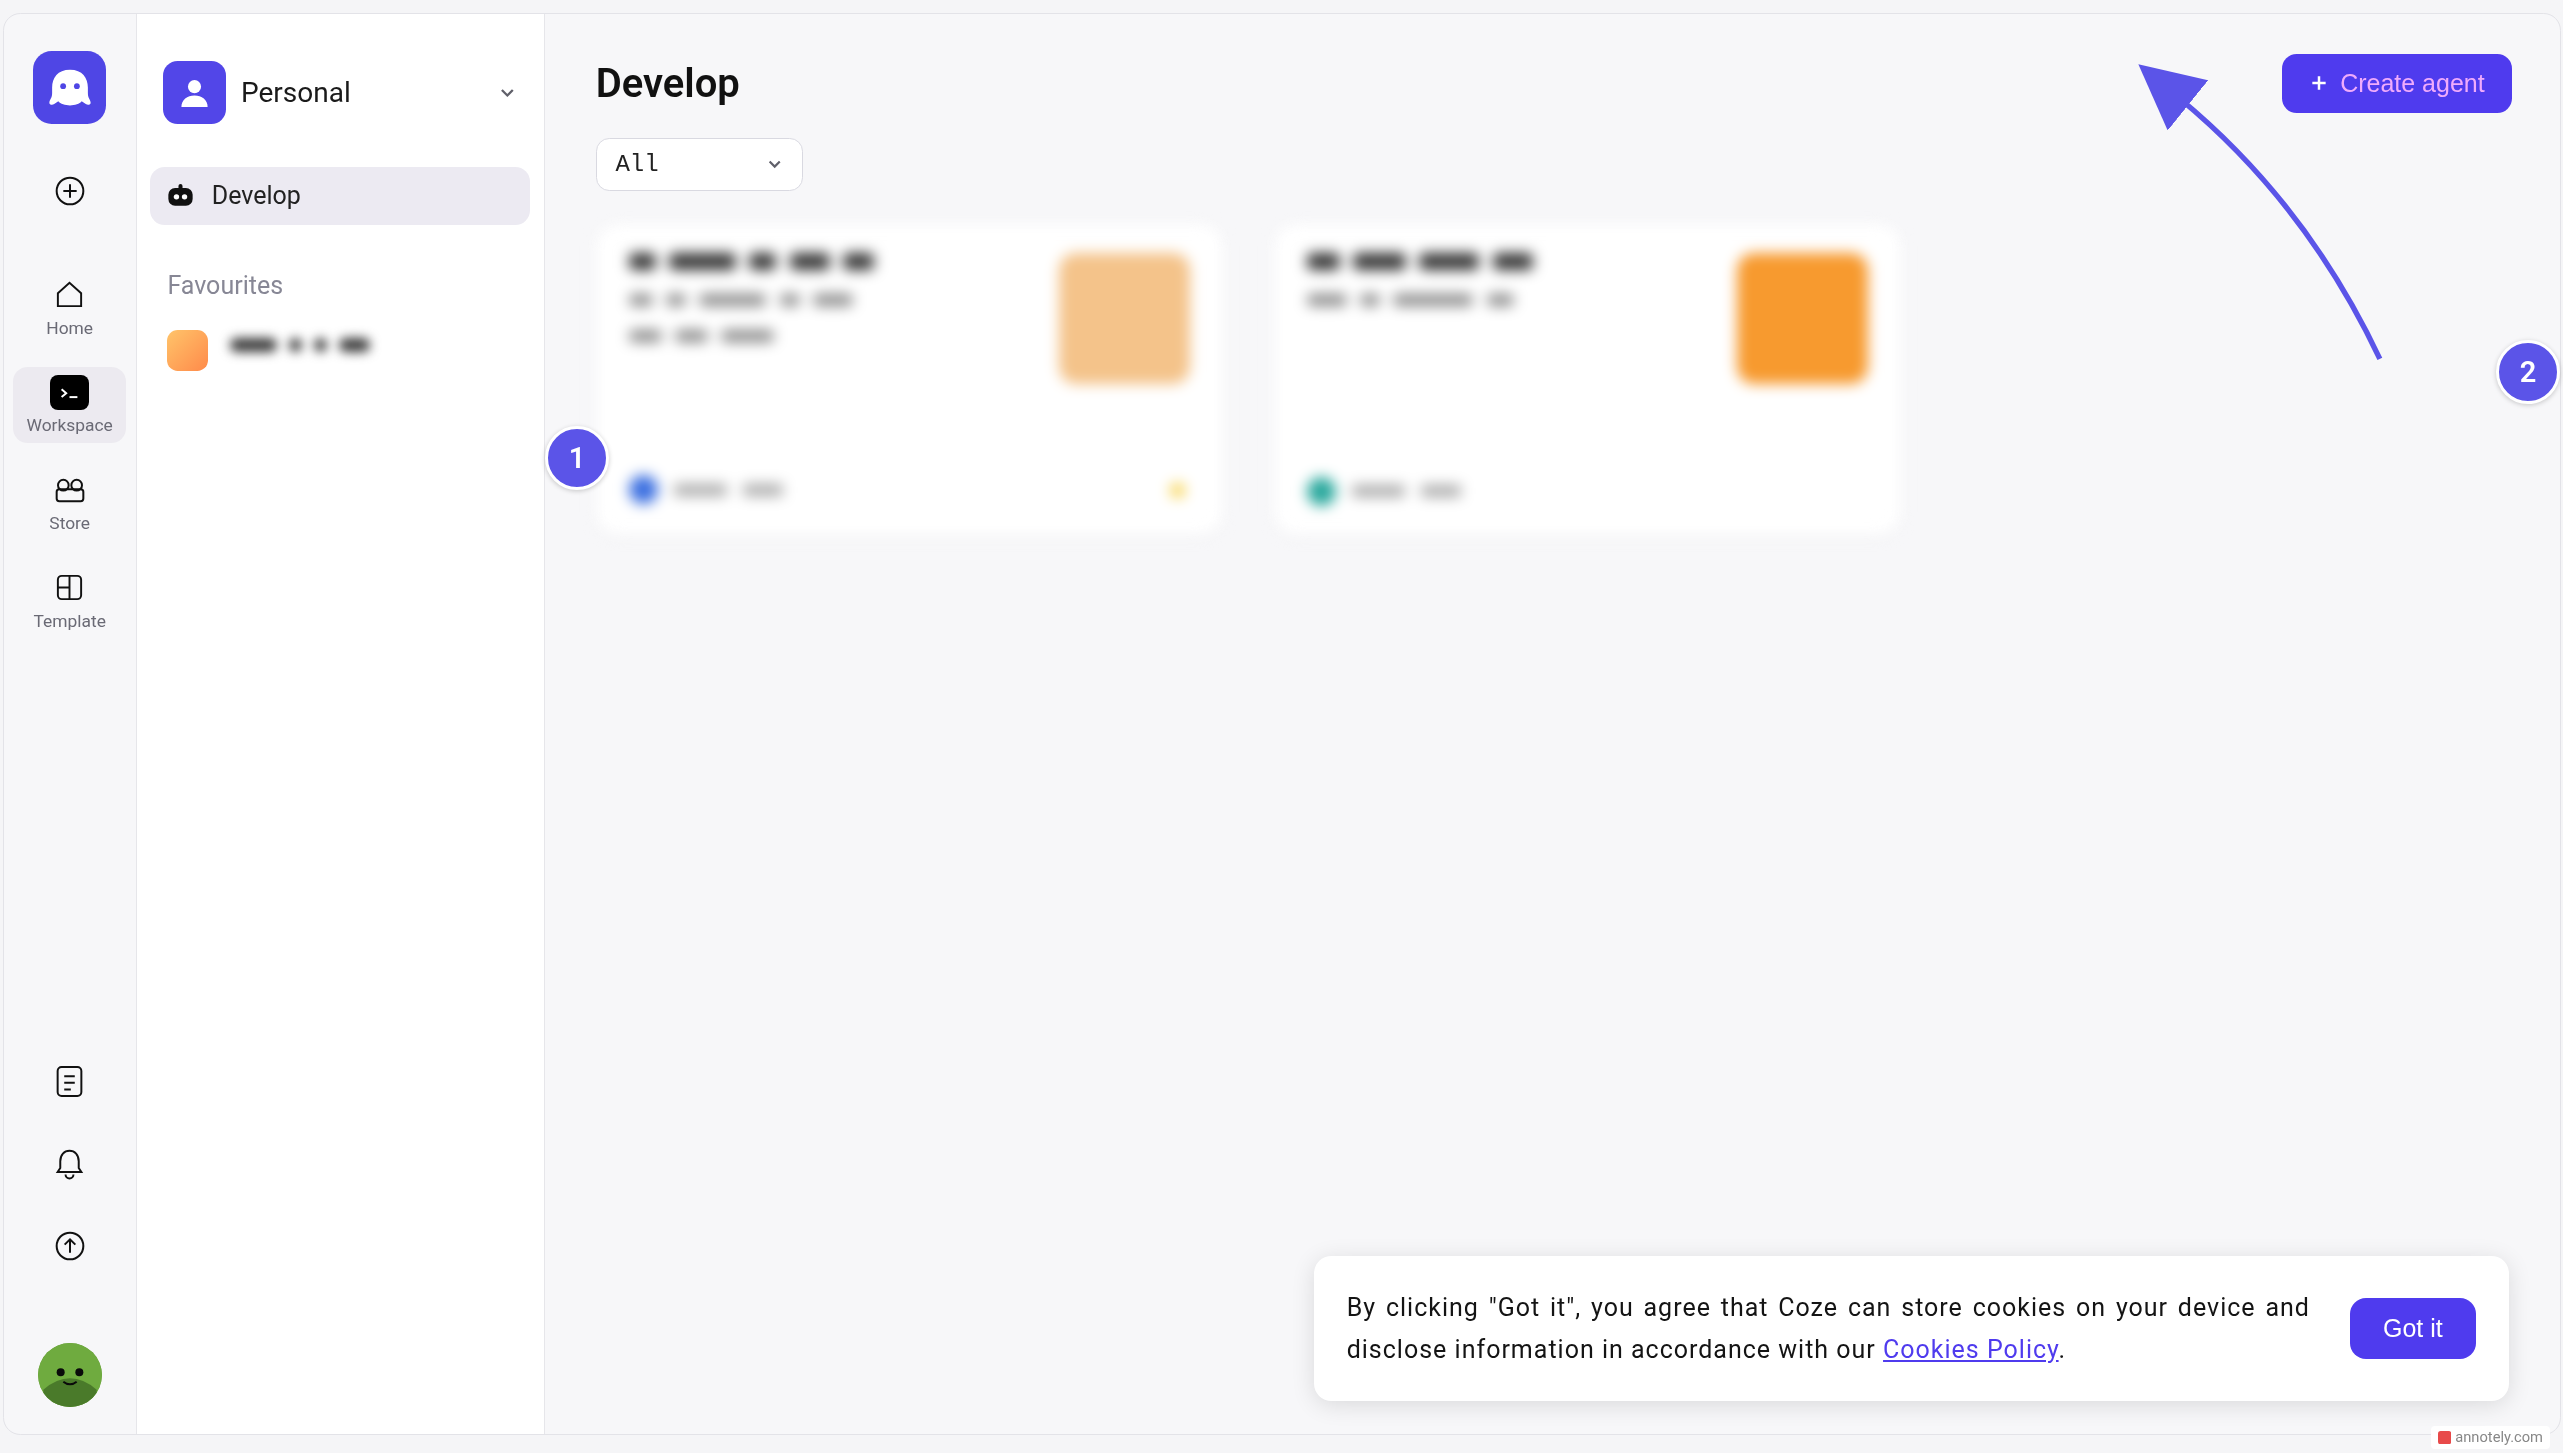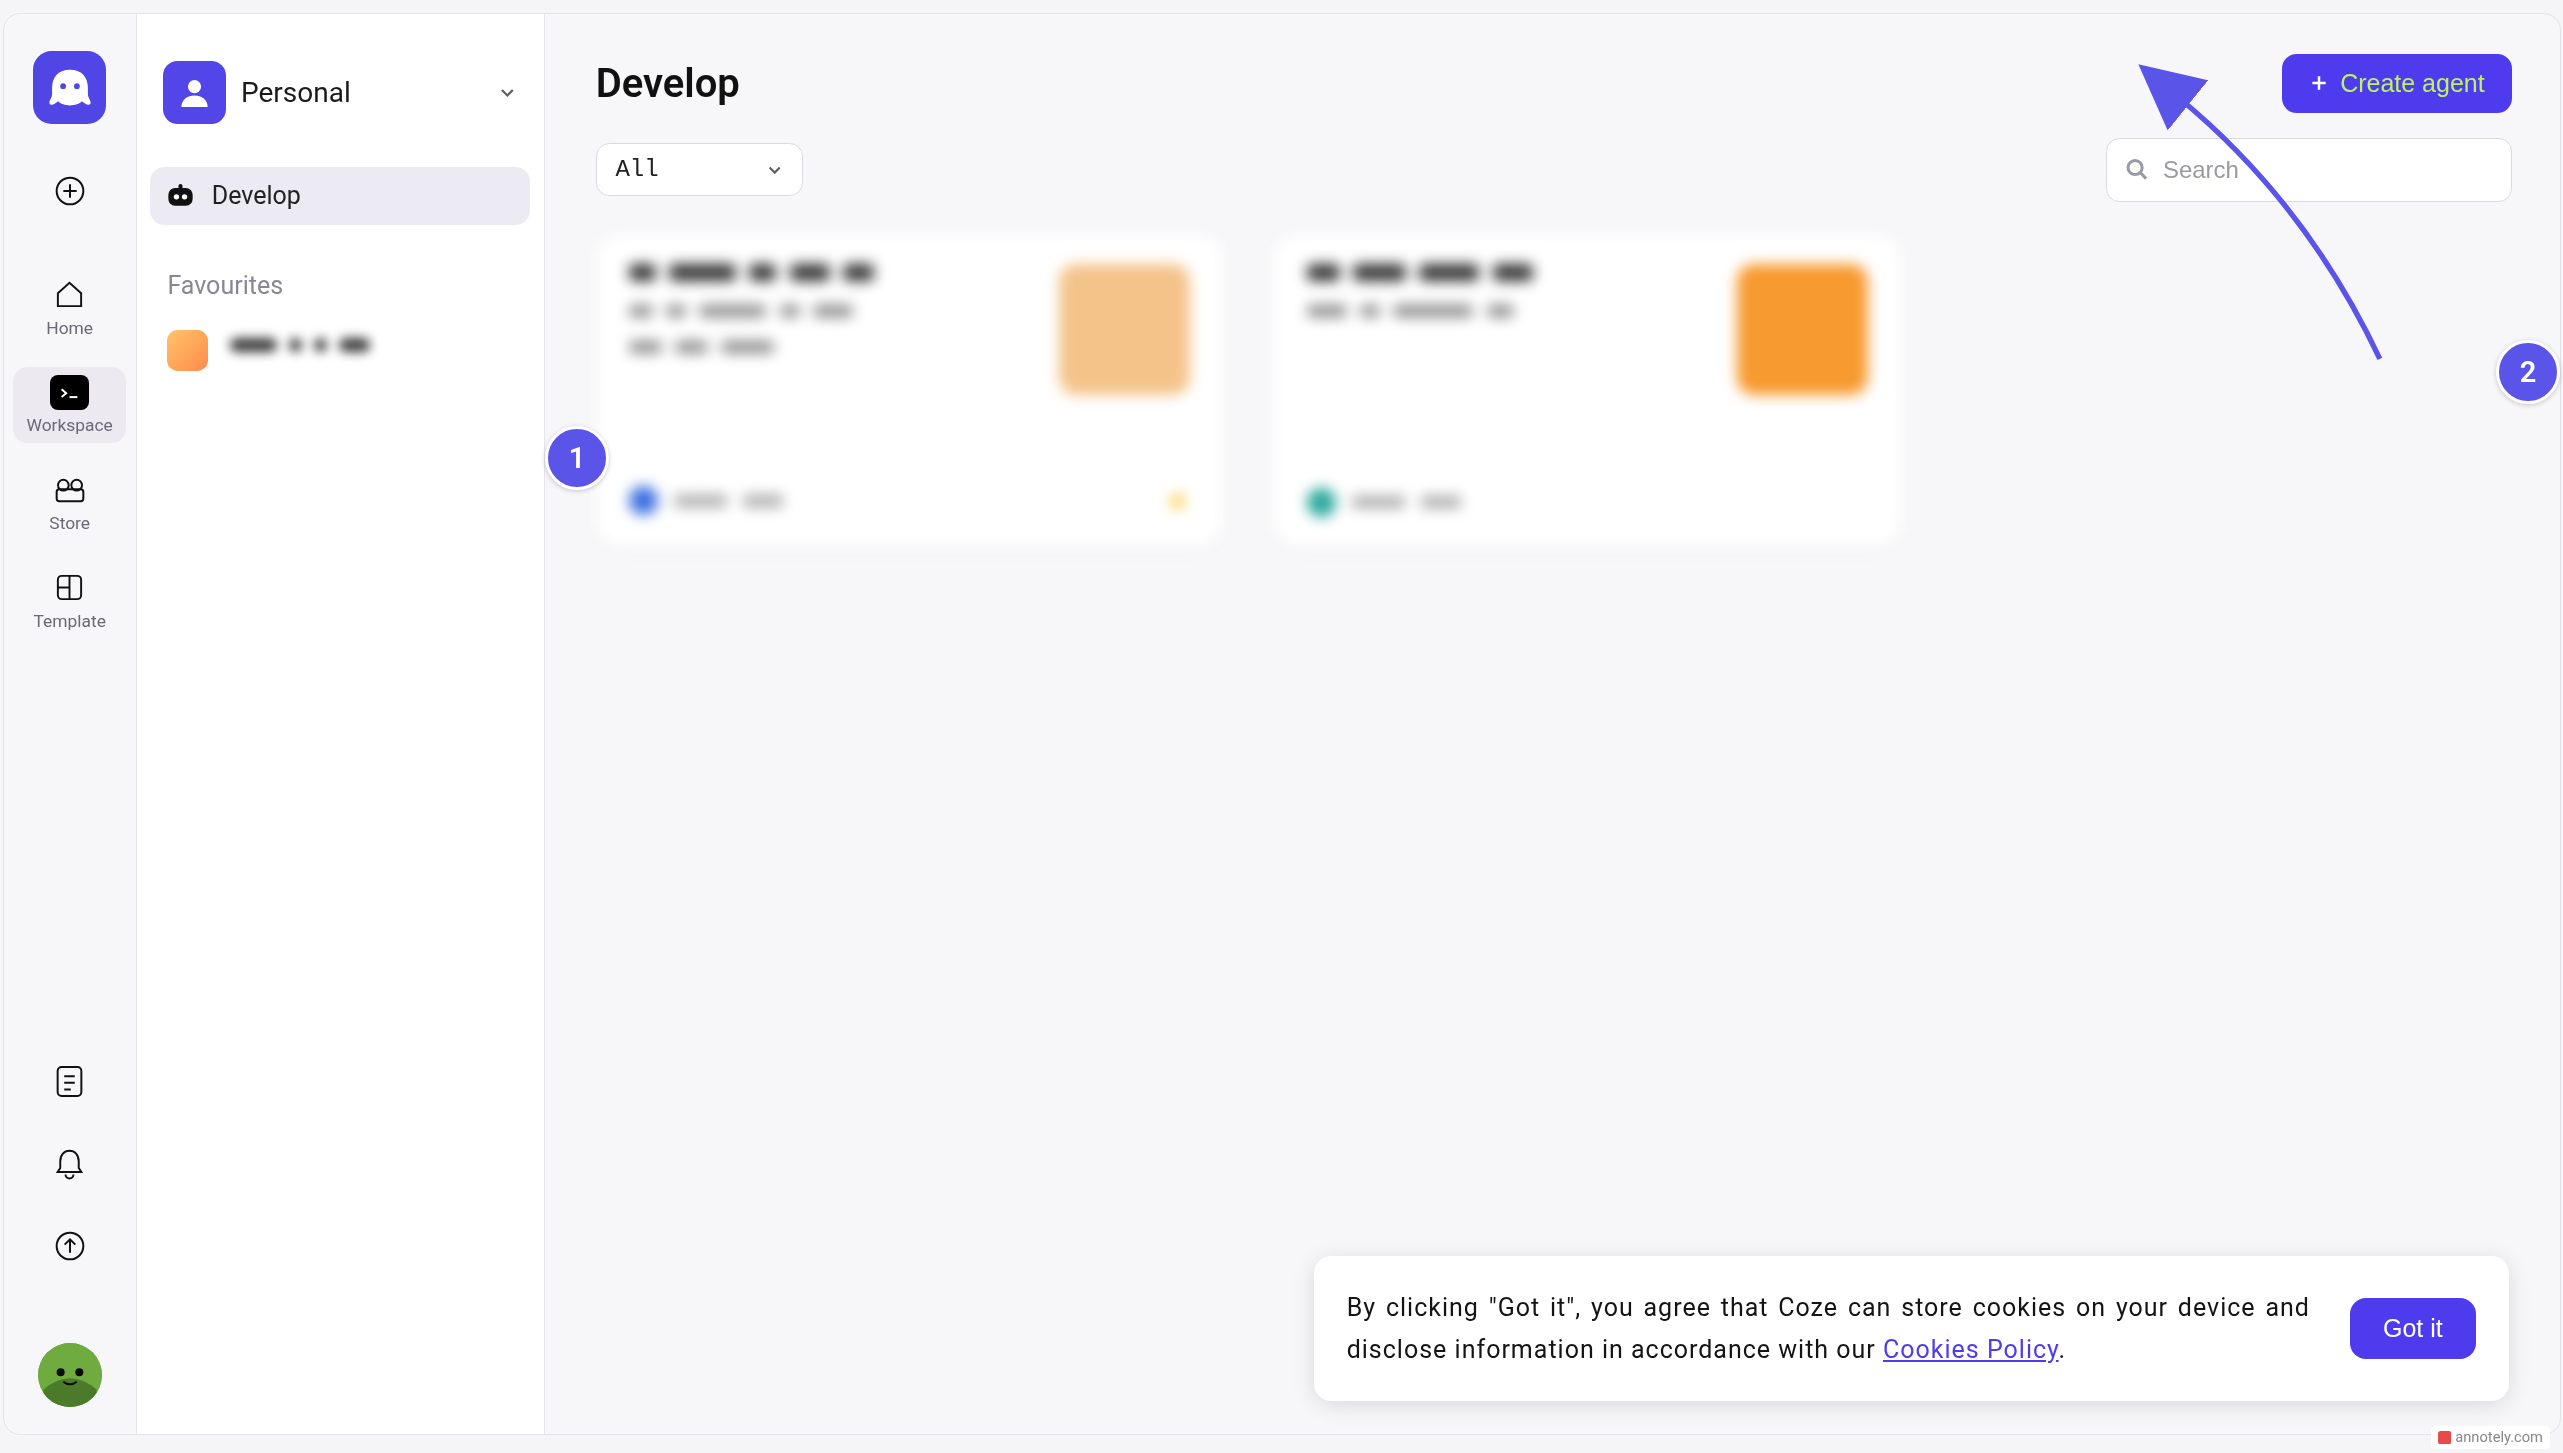--- a/index.html
+++ b/index.html
@@ -89,21 +89,21 @@
   .side-section-title { font-size:25px;color:#878795;padding:16px 17.4px; margin-top:27px;}
   .fav-item { display:flex;align-items:center;gap:21.4px;padding:14.7px 17.4px;}
   .fav-icon { width:41px;height:41px;border-radius:10.7px;background:linear-gradient(135deg,#ffc46a,#ff8a4a);}
   .fav-blur { width:187px; height:25px; border-radius:8px; filter: blur(5.3px); display:flex; gap:12px;}
   .fav-blur span { background:#3c3c3c; border-radius:6.7px; height:13.3px;}
   
   .main { flex:1; padding: 40px 48px 0 51px; position:relative;}
   .main-header { display:flex; align-items:center; margin-bottom:25px;}
   .page-title { font-size:40px; font-weight:620; color:#111; flex:1; }
   .create-btn {
-    background:#4f3bee;color:#bef264;border:none;border-radius:14.7px;
+    background:#4f3bee;color:#f0abfc;border:none;border-radius:14.7px;
     padding: 14.7px 27px; font-size:25px; font-weight:520;
     display:flex;align-items:center;gap:10.7px;cursor:pointer;
   }
   .toolbar-row { display:flex; align-items:center; gap:17.4px; margin-bottom:33px;}
   .filter-select {
     border:0.7px solid #d9d9e1;border-radius:13.3px;background:#fff;
     padding:12px 18.7px; display:flex;align-items:center;gap:107px;cursor:pointer;
     font-size:24px;color:#222;font-family:Liberation Mono, monospace;
   }
   .filter-chevron { width:17.4px;height:17.4px; }
@@ -299,27 +299,20 @@
       </button>
     </div>
     <div class="toolbar-row">
       <div class="filter-select">
         <span>All</span>
         <svg class="filter-chevron" viewBox="0 0 24 24" fill="none" stroke="#60606a" stroke-width="3">
             <path d="M5 9l7 7 7-7"></path>
           </svg>
       </div>
       <div class="toolbar-spacer"></div>
-      <div class="search-wrap">
-        <svg viewBox="0 0 24 24">
-            <circle cx="10" cy="10" r="7"></circle>
-            <path d="M21 21l-6-6"></path>
-          </svg>
-        <input type="text" placeholder="Search" style="">
-      </div>
     </div>
 
     <div class="cards-row">
       <div class="card">
         <div class="card-top">
           <div class="card-text">
             <div class="card-line">
                 <span style="width:27px"></span>
                 <span style="width:67px"></span>
                 <span style="width:27px"></span>

